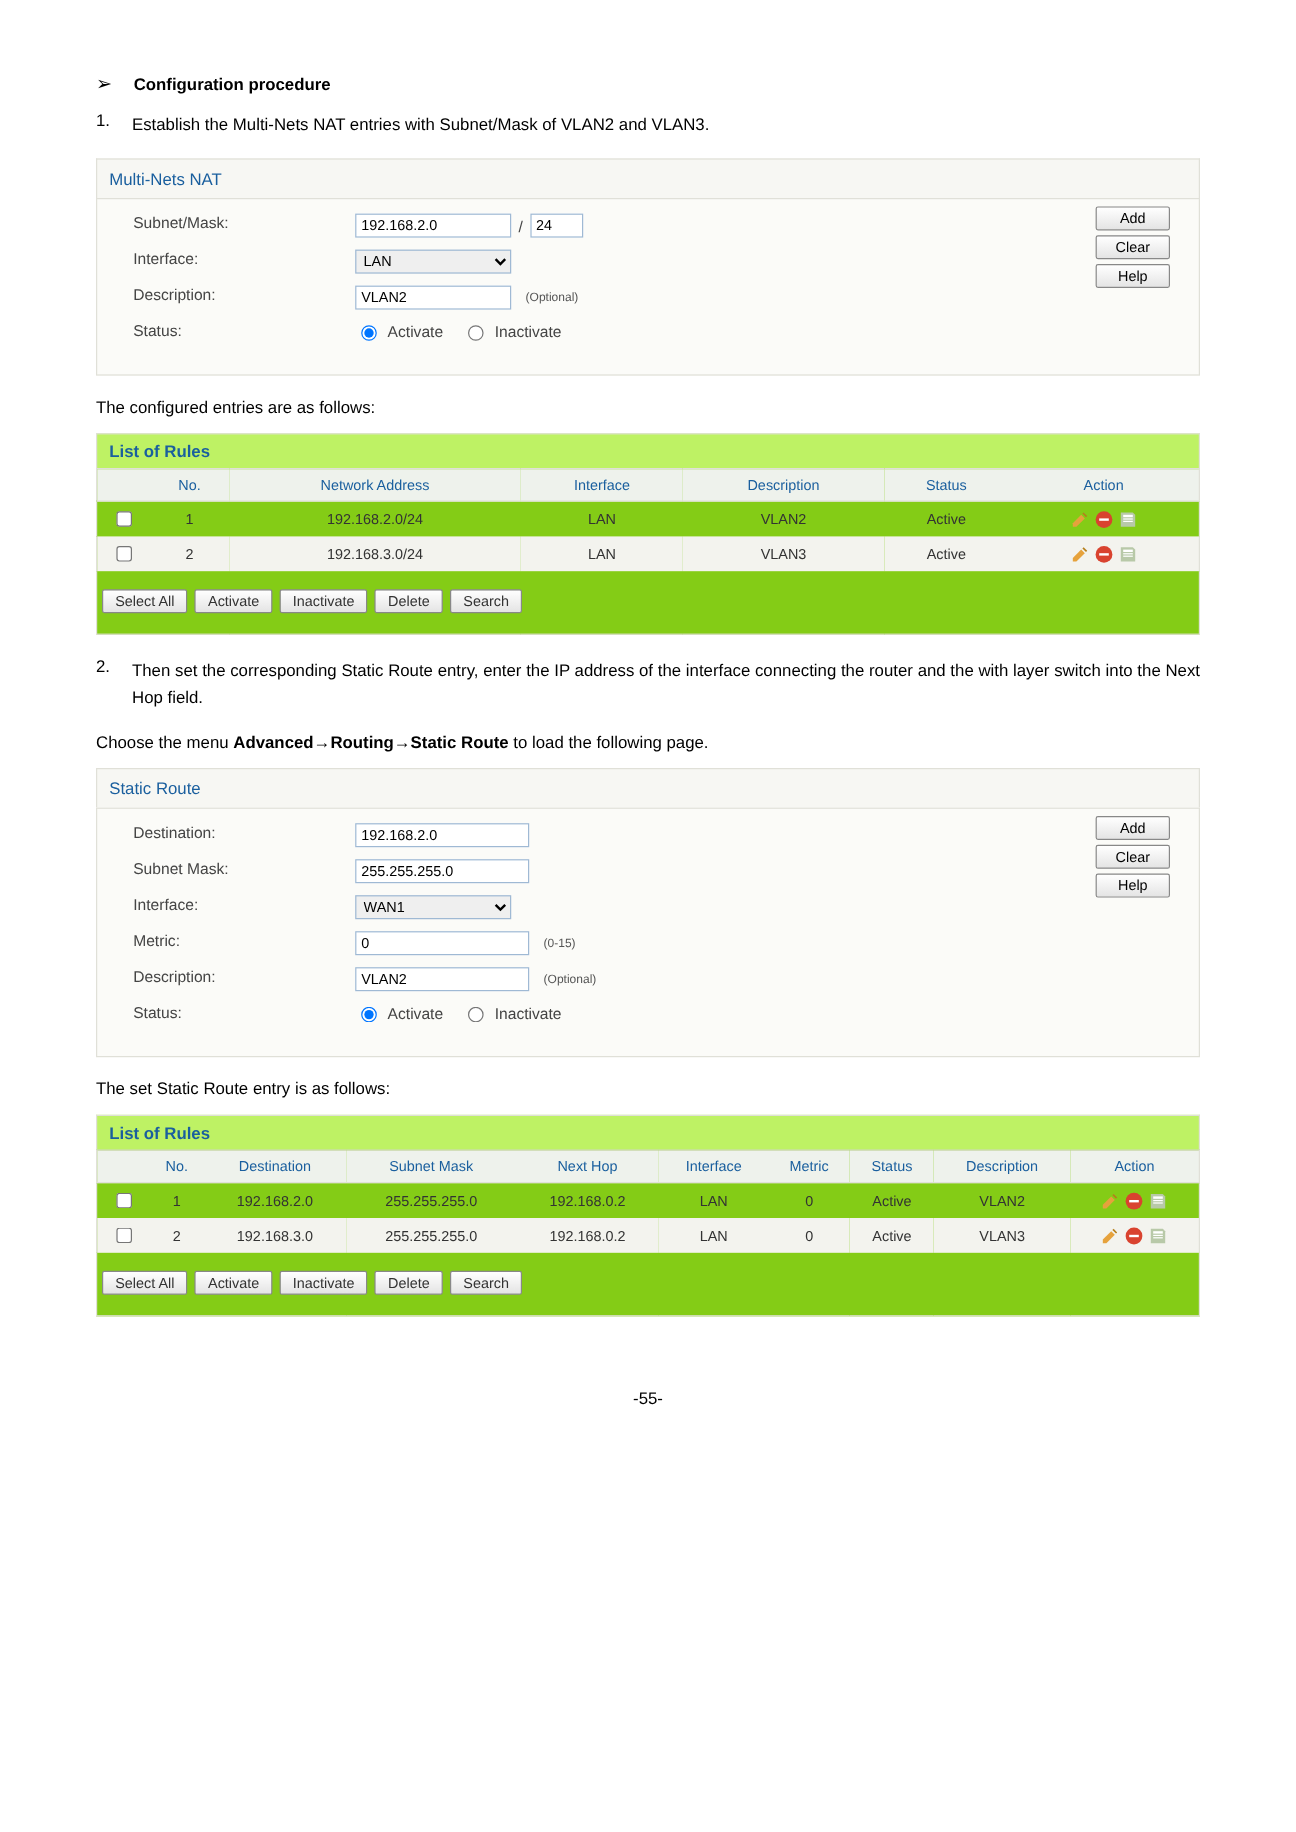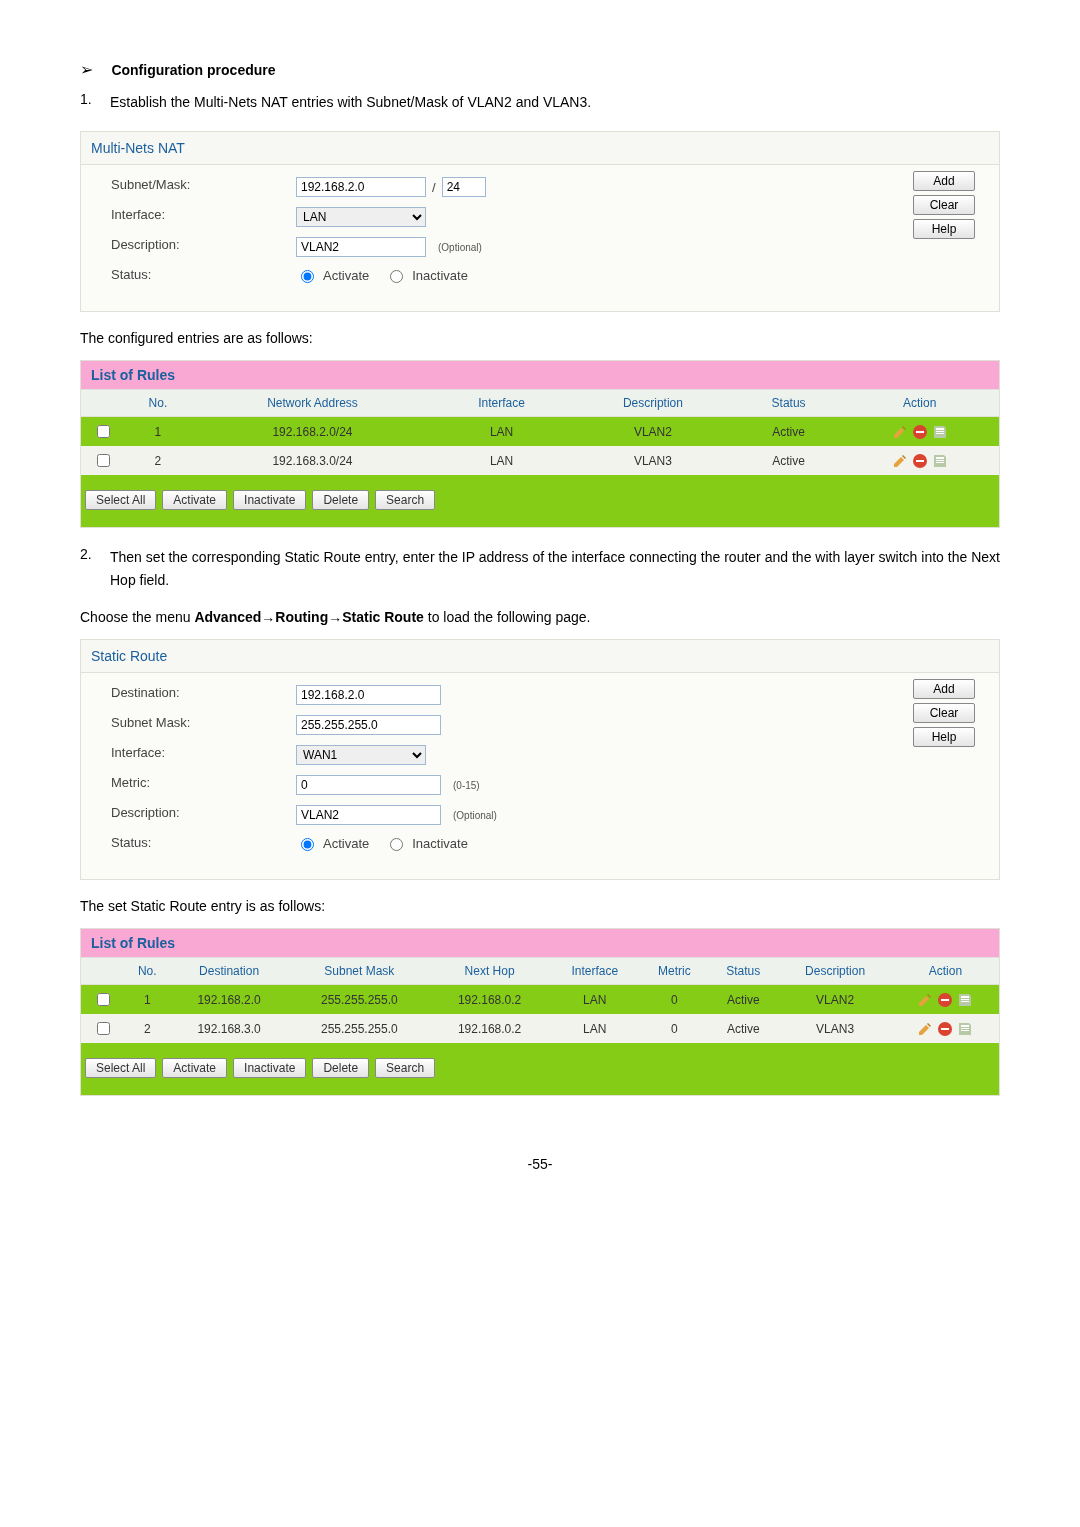--- a/index.html
+++ b/index.html
@@ -111,21 +111,21 @@
     padding: 2px 0;
     width: 60px;
     text-align: center;
     cursor: pointer;
     border-radius: 2px;
   }
   .table-title {
     color: #1a5f9e;
     font-weight: bold;
     padding: 6px 10px;
-    background: #f9a8d4;
+    background: #bef264;
     border: 1px solid #e0e0d8;
     border-bottom: none;
   }
   table.rules {
     width: 100%;
     border-collapse: collapse;
     background: #84cc16;
     border: 1px solid #e0e0d8;
     font-size: 12px;
     margin-bottom: 18px;

